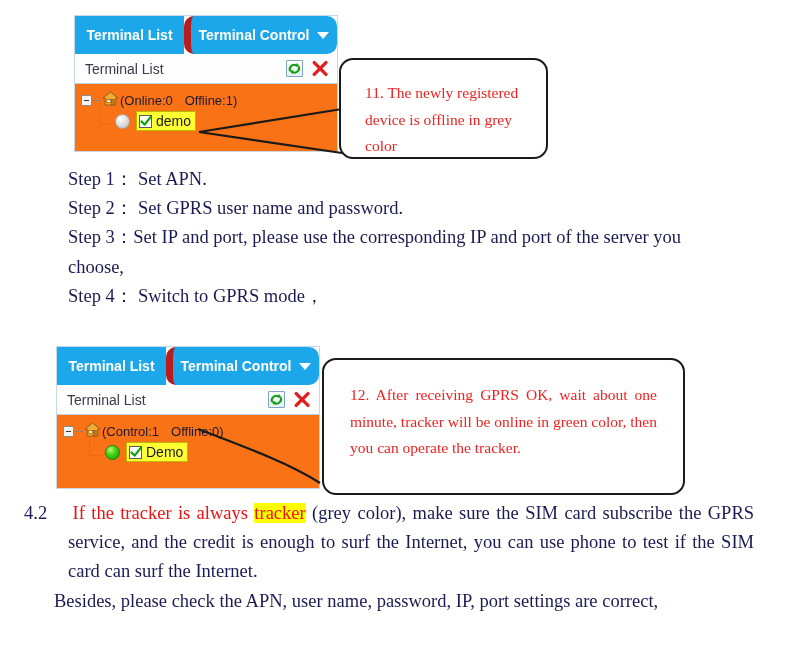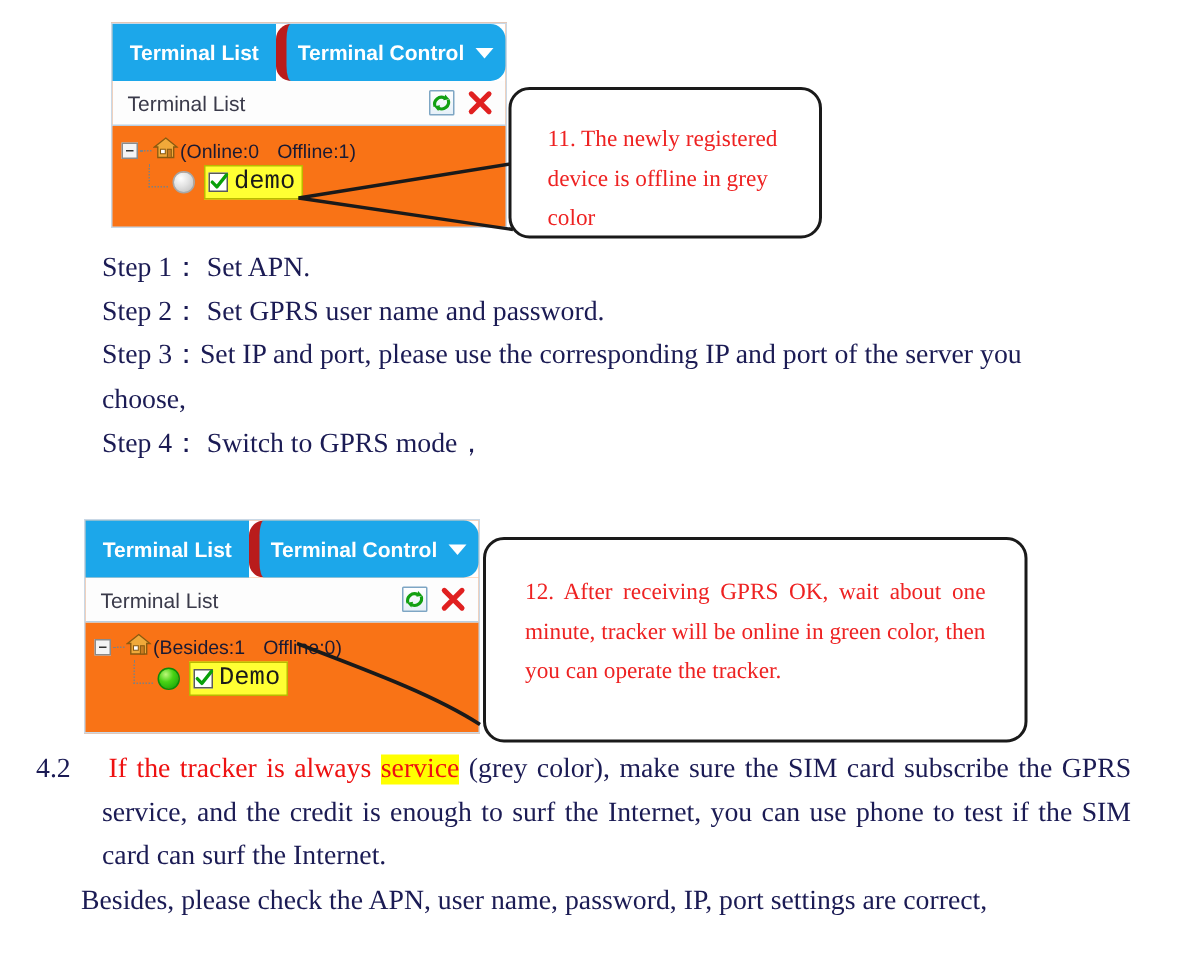--- a/index.html
+++ b/index.html
@@ -183,22 +183,22 @@
     height: 13px;
     background: #ffffff;
     border: 1px solid #5a5a5a;
     margin-right: 4px;
     position: relative;
     box-sizing: border-box;
     flex: 0 0 auto;
   }
   .checkbox svg { position: absolute; left: -1px; top: -2px; }
   .device-name {
-    font-family: Liberation Mono, monospace;
-    font-size: 17px;
+    font-family: Liberation Sans, sans-serif;
+    font-size: 14px;
     color: #1a1a1a;
   }
 
   
   .callout {
     position: absolute;
     background: #ffffff;
     border: 2px solid #1a1a1a;
     border-radius: 14px;
     box-sizing: border-box;
@@ -349,21 +349,21 @@
     <div class="tree-row">
       <span class="expander"></span>
       <span class="dotline"></span>
       <span class="home-icon">
         <svg width="17" height="15" viewBox="0 0 17 15">
           <polygon points="8.5,1 16,7 13.8,7 13.8,14 3.2,14 3.2,7 1,7" fill="#f0a93a" stroke="#8a5a10" stroke-width="0.9"></polygon>
           <rect x="5" y="8.5" width="3.2" height="3" fill="#ffffff" stroke="#8a5a10" stroke-width="0.7"></rect>
           <rect x="9.6" y="8.5" width="2.6" height="5.5" fill="#c97b20" stroke="#8a5a10" stroke-width="0.7"></rect>
         </svg>
       </span>
-      <span>(Besides:1</span>
+      <span>(Control:1</span>
       <span class="tree-gap"></span>
       <span>Offline:0)</span>
     </div>
 
     <div class="tree-row-child" style="padding-left:26px;">
       <span class="elbow"></span>
       <span class="status-dot online"></span>
       <span class="device-chip">
         <span class="checkbox">
           <svg width="15" height="15" viewBox="0 0 15 15">
@@ -381,19 +381,19 @@
 </svg>
 
 <div class="callout para" style="left:322px; top:358px; width:363px; height:137px; padding:10px 14px;">
   <p>12. After receiving GPRS OK, wait about one minute, tracker will be online in green color, then you can operate the tracker.</p>
 </div>
 
 <div class="doc-text" style="left:24px; top:499px; width:730px;">
   <div class="para hang">
     <span>4.2</span>
     <span>&nbsp;&nbsp;&nbsp;</span><span class="red">If the tracker is always</span>
-    <span class="hl">service</span>
+    <span class="hl">tracker</span>
     <span>(grey color), make sure the SIM card subscribe the GPRS service, and the credit is enough to surf the Internet, you can use phone to test if the SIM card can surf the Internet.</span>
   </div>
   <div class="para" style="text-indent:30px; padding-right:2px;">
     <span>Besides, please check the APN, user name, password, IP, port settings are correct,</span>
   </div>
 </div>
 
 </body></html>

